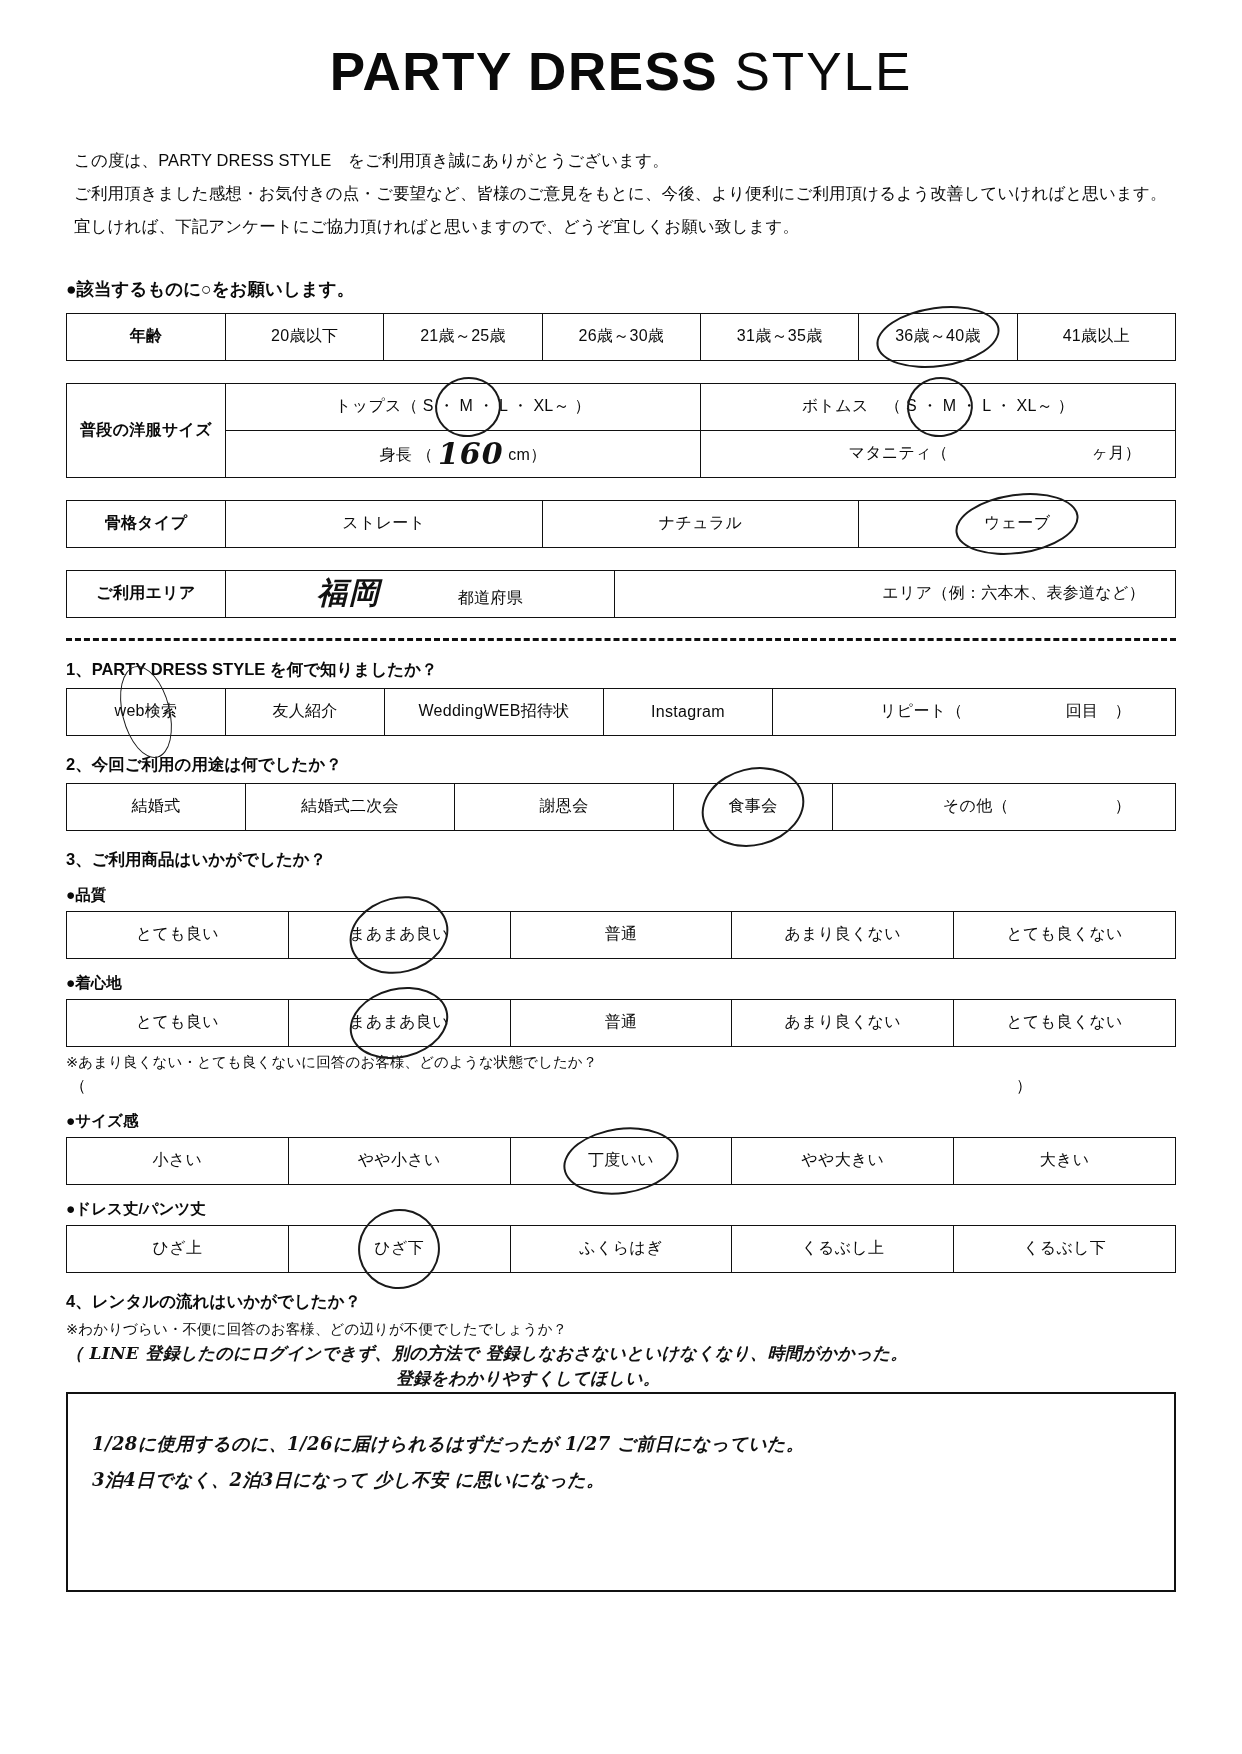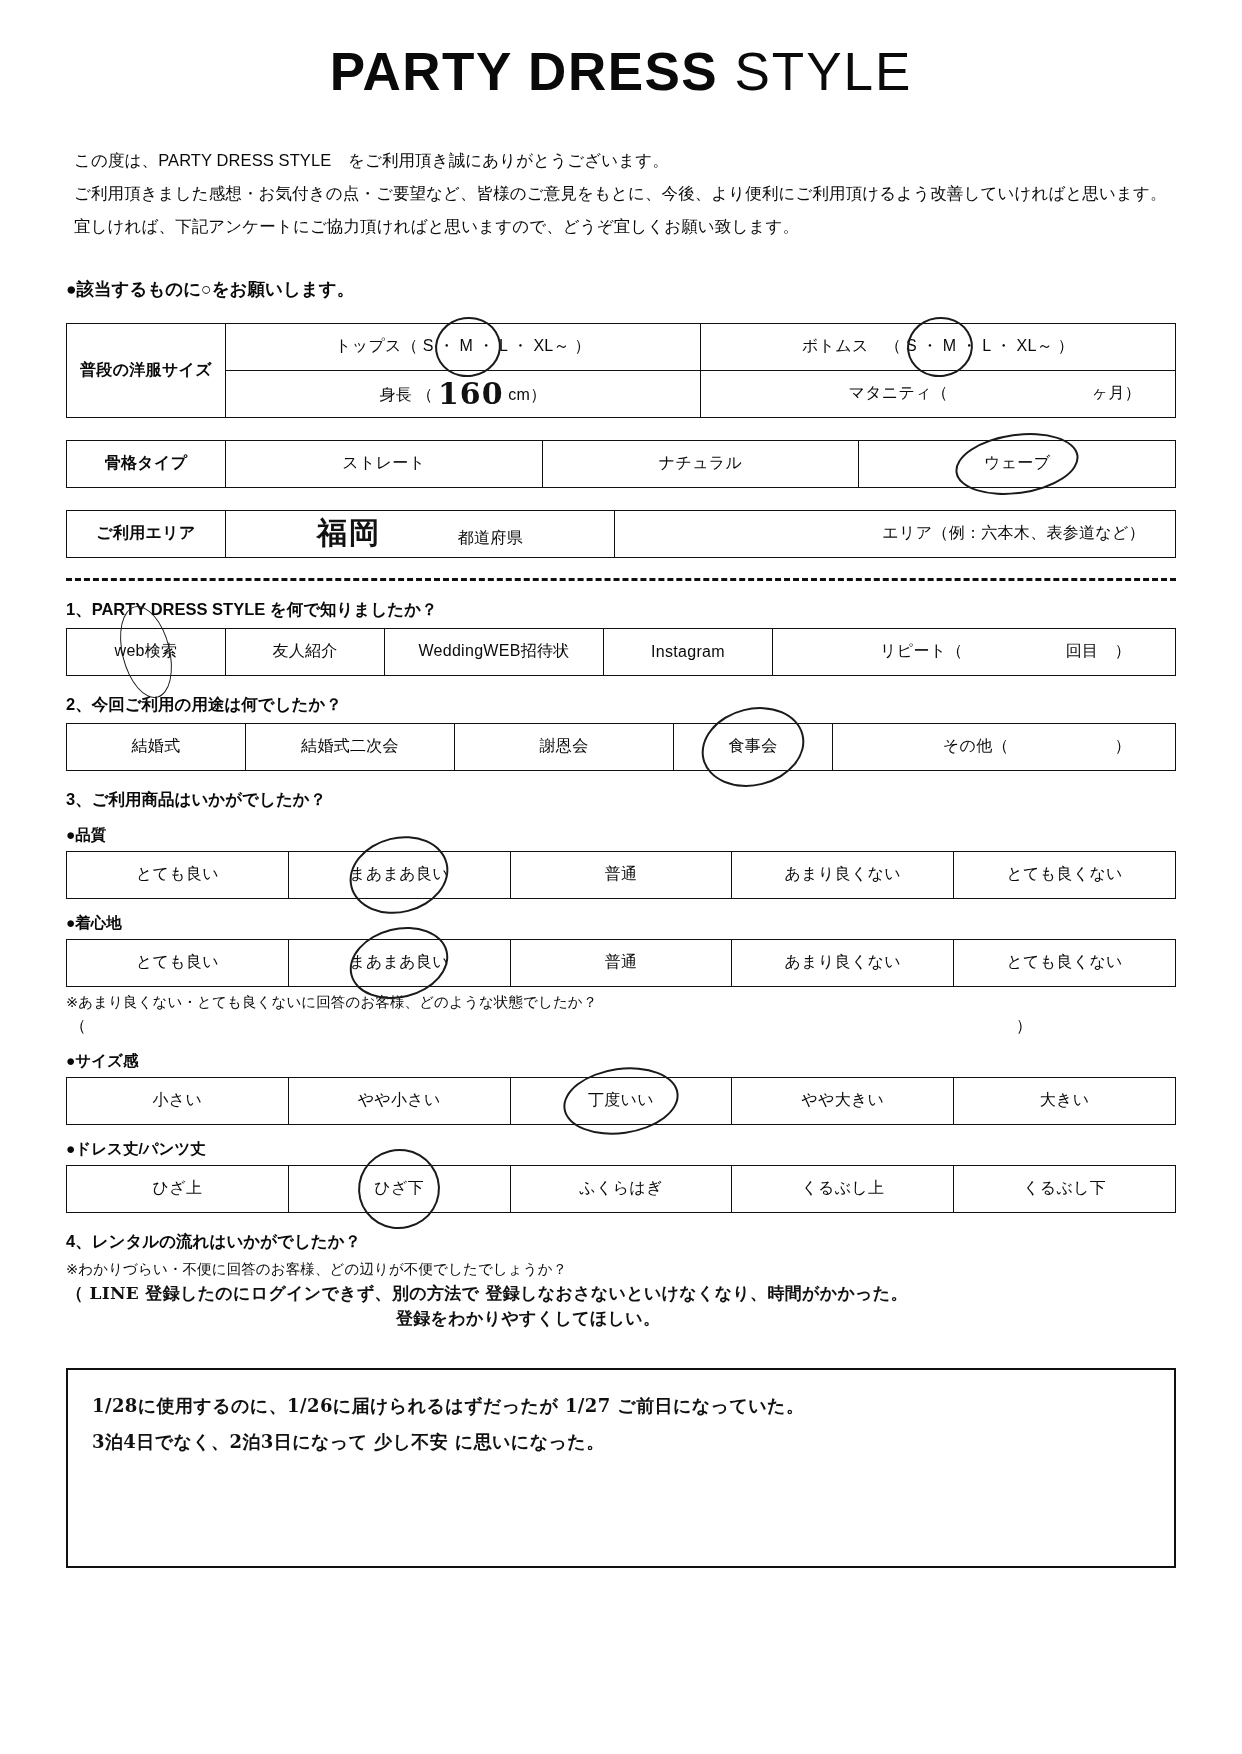--- a/index.html
+++ b/index.html
@@ -99,20 +99,21 @@
 
   .dashed-sep {
     margin: 20px 0 10px 0;
     border-top: 3px dashed #111;
     height: 0;
   }
 
   
   .hand {
     font-family: "DejaVu Serif", serif;
+    font-style: italic;
     color: #111;
     font-weight: 600;
   }
   .ink-circle {
     position: absolute;
     left: 50%;
     top: 50%;
     transform: translate(-50%, -50%) rotate(-8deg);
     width: 92px;
     height: 58px;
@@ -154,23 +155,22 @@
 
   .bracket-head {
     font-weight: 700;
     font-size: 16px;
     margin-top: 14px;
     margin-bottom: 8px;
   }
   .comment-box {
     border: 2.4px solid #111;
     height: 200px;
-    padding: 18px 24px;
+    padding: 32px 24px;
     box-sizing: border-box;
-    margin-top: 36px;
   }
   .comment-box .hand-line {
     font-size: 18px;
     line-height: 2.0;
     letter-spacing: .4px;
     white-space: nowrap;
   }
 </style>
 </head>
 <body>
@@ -185,20 +185,36 @@
   </div>
 
   <div class="intro">
     <div>この度は、PARTY DRESS STYLE　をご利用頂き誠にありがとうございます。</div>
     <div>ご利用頂きました感想・お気付きの点・ご要望など、皆様のご意見をもとに、今後、より便利にご利用頂けるよう改善していければと思います。</div>
     <div>宜しければ、下記アンケートにご協力頂ければと思いますので、どうぞ宜しくお願い致します。</div>
   </div>
 
   <div class="section-head">●該当するものに○をお願いします。</div>
 
+  <table class="grid">
+    <tbody>
+        <tr>
+      <td class="lab" style="width:150px">年齢</td>
+      <td>20歳以下</td>
+      <td>21歳～25歳</td>
+      <td>26歳～30歳</td>
+      <td>31歳～35歳</td>
+      <td>
+        <span>36歳～40歳</span>
+        <span class="ink-circle wide"></span>
+      </td>
+      <td>41歳以上</td>
+    </tr>
+  </tbody>
+    </table>
 
   <table class="grid" style="margin-top:22px">
     <tbody>
         <tr>
       <td class="lab" style="width:150px" rowspan="2">普段の洋服サイズ</td>
       <td colspan="3">
         <span>トップス（ S ・ M ・ L ・ XL～ ）</span>
         <span class="ink-circle narrow" style="left:51%"></span>
       </td>
       <td colspan="3">

